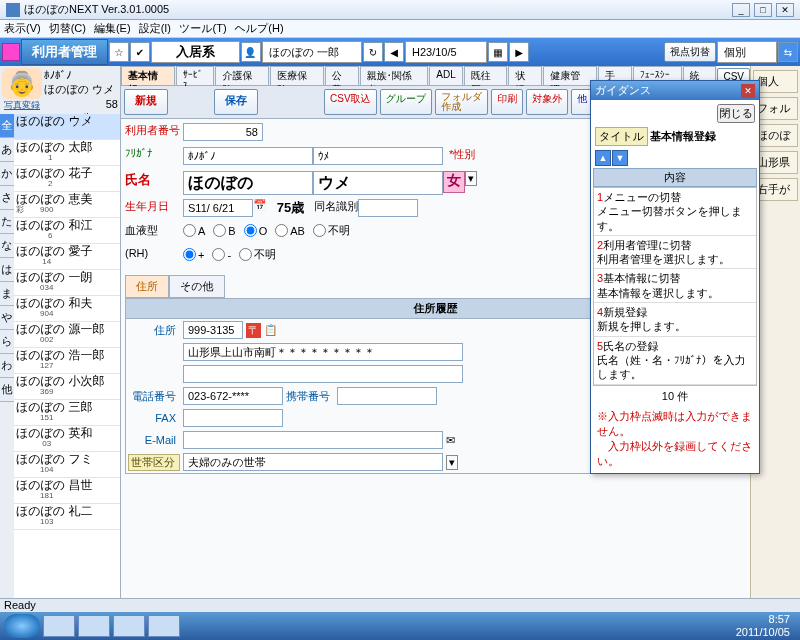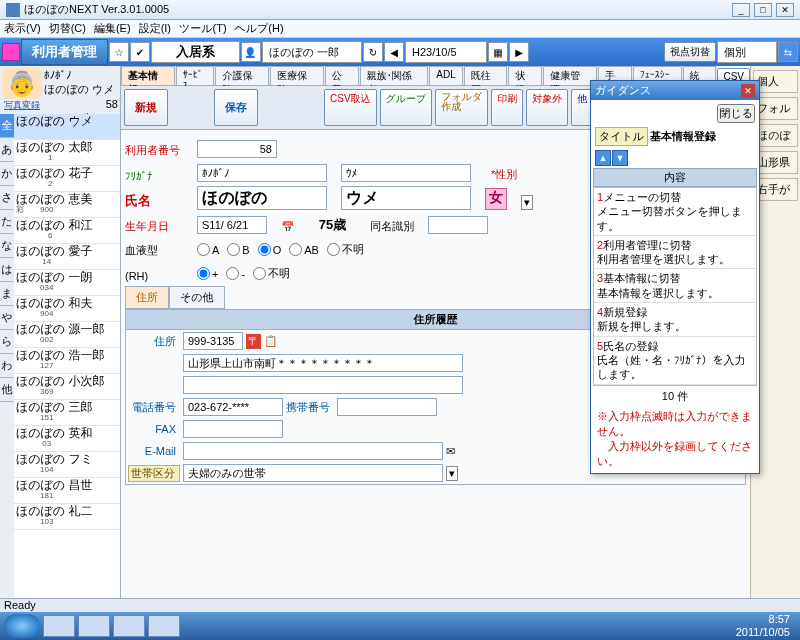--- a/index.html
+++ b/index.html
@@ -29,26 +29,26 @@
 .patients { flex: 1; background: #fff; overflow-y: auto; }
 .prow { height: 26px; border-bottom: 1px solid #dde6f0; padding: 1px 2px; font-size: 11px; line-height: 1.1; cursor: pointer; }
 .prow .pname { font-size: 12px; }
 .prow .pmeta { font-size: 8px; color: #555; }
 .prow.selected { background: #cde2ff; }
 .maincol { flex: 1; display: flex; flex-direction: column; background: #f8fafc; border-left: 1px solid #a0b0c0; }
 .tabs { display: flex; height: 20px; border-bottom: 1px solid #a0b0c0; background: #e2e9f2; }
 .tab { padding: 2px 6px; border: 1px solid #a0b0c0; border-bottom: none; background: #f0f4fa; font-size: 10px; cursor: pointer; margin-right: 1px; }
 .tab.active { background: #ffe8d4; font-weight: bold; }
 .actions { display: flex; gap: 3px; padding: 3px; background: #e2e9f2; border-bottom: 1px solid #a0b0c0; }
-.actbtn { padding: 10px 10px; border: 1px solid #7090b4; background: linear-gradient(#fff, #e4ecf6); font-size: 11px; cursor: pointer; border-radius: 2px; }
+.actbtn { padding: 3px 10px; border: 1px solid #7090b4; background: linear-gradient(#fff, #e4ecf6); font-size: 11px; cursor: pointer; border-radius: 2px; }
 .actbtn.red { color: #c00; font-weight: bold; }
 .actbtn.blue { color: #0058b8; font-weight: bold; }
 .actbtn.small { padding: 2px 5px; font-size: 10px; }
 .form { padding: 4px; flex: 1; overflow: auto; }
-.frow { display: flex; align-items: flex-end; height: 24px; gap: 14px; }
+.frow { display: flex; align-items: flex-start; height: 24px; gap: 0; }
 .flabel { width: 58px; color: #c00; font-size: 11px; }
 .flabel.n { color: #006800; }
 .flabel.b { color: #000; }
 .finput { border: 1px solid #8ca8c4; background: #fff; padding: 2px 4px; font-size: 11px; height: 18px; }
 .finput.big { font-size: 16px; height: 24px; font-weight: bold; }
 .sexbox { background: #ffc0e0; border: 1px solid #c06090; width: 22px; height: 22px; text-align: center; font-size: 14px; font-weight: bold; color: #a00050; cursor: pointer; }
 .subtabs { display: flex; margin-top: 4px; }
 .subtab { padding: 3px 10px; border: 1px solid #a0b0c0; background: #f0f4fa; font-size: 11px; cursor: pointer; }
 .subtab.active { background: #ffe8d4; color: #b06000; }
 .addrpanel { border: 1px solid #a0b0c0; background: #f8fafc; }

